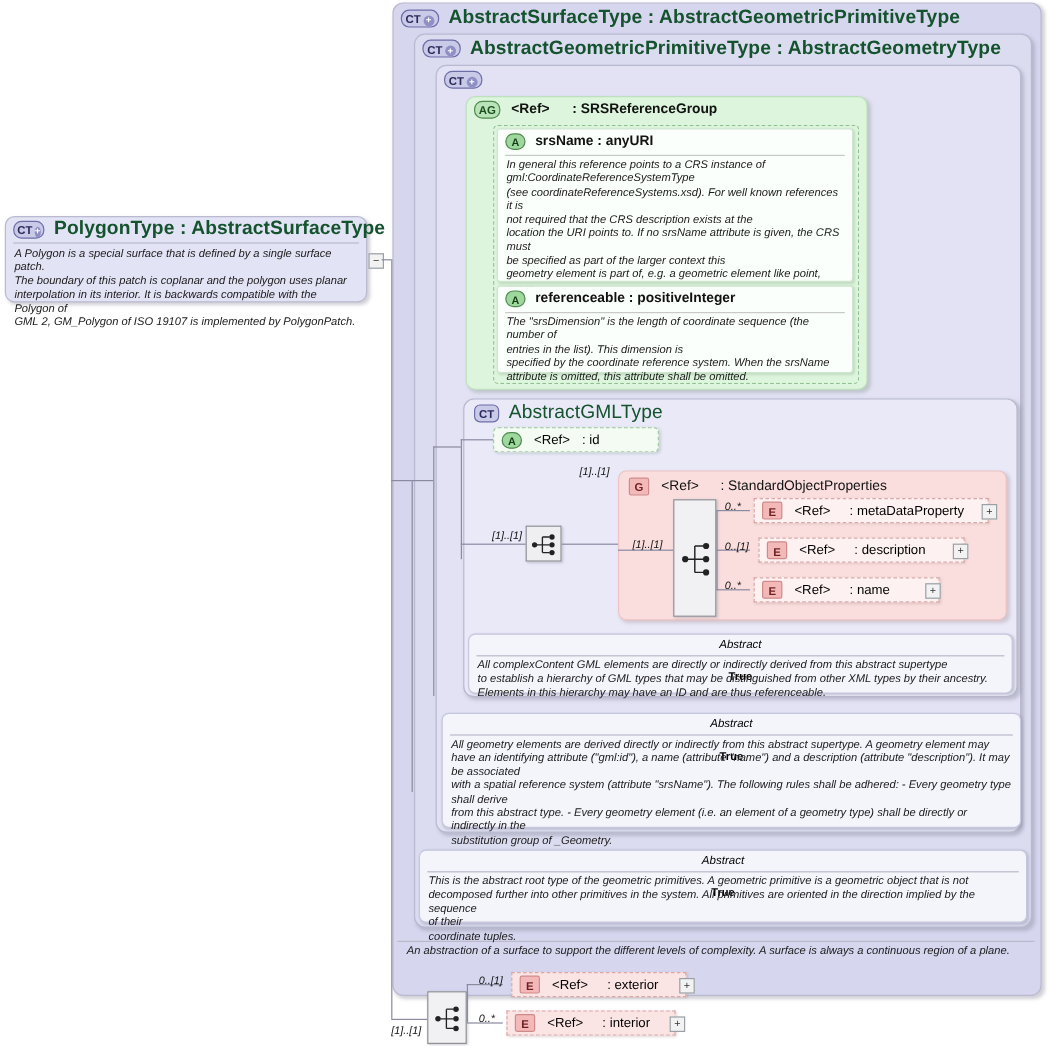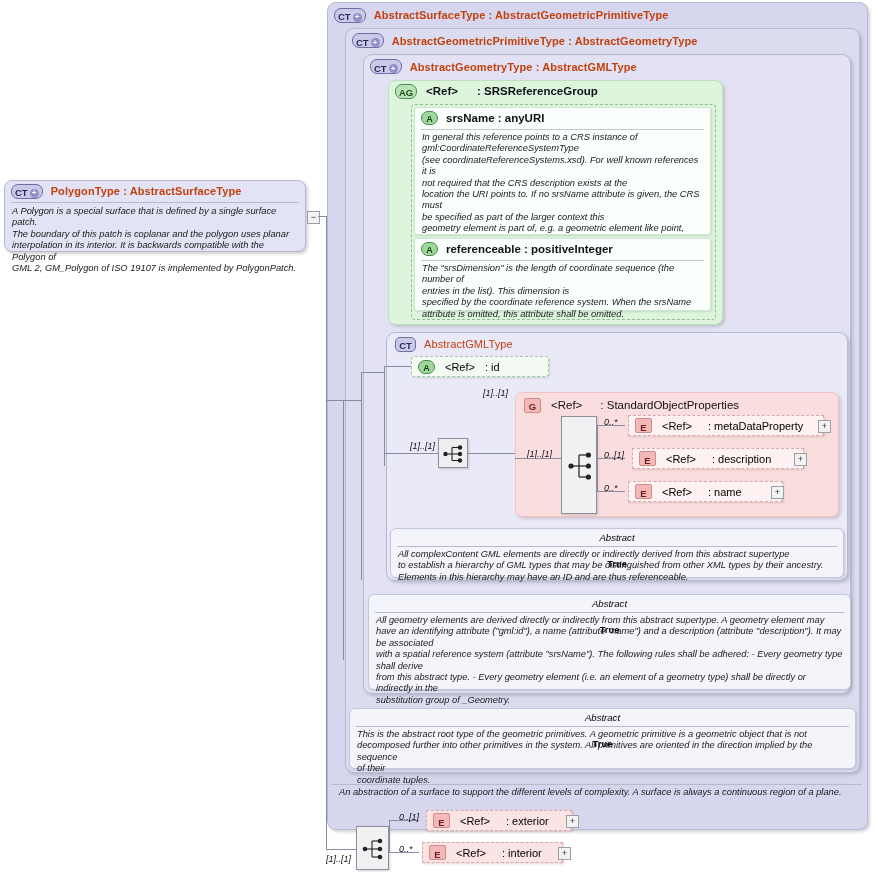--- a/index.html
+++ b/index.html
@@ -15,21 +15,21 @@
     border:1px solid #b9b9cf;border-radius:9px;
     box-shadow:2px 2px 3px rgba(120,120,140,.35);
   }
   .lvl0{background:#d6d6ef;}
   .lvl1{background:#dcdcf1;}
   .lvl2{background:#e2e2f4;}
   .lvl3{background:#e9e9f8;}
 
   
   .boxhdr{display:flex;align-items:center;gap:8px;padding-left:6px;}
-  .boxhdr .ttl{font-size:11px;font-weight:bold;letter-spacing:.1px;color:#c2410c;white-space:nowrap;}
+  .boxhdr .ttl{font-size:16px;font-weight:bold;letter-spacing:.1px;color:#14532d;white-space:nowrap;}
 
   
   .badge{
     display:inline-flex;align-items:flex-end;justify-content:center;
     font-size:9.5px;font-weight:bold;line-height:1;
     box-sizing:border-box;
   }
   .badge-ct{
     min-width:26px;height:15px;padding:0 3px;
     border:1px solid #6d6da8;border-radius:7px;background:#c9c9e8;color:#2a2a5a;
@@ -205,21 +205,20 @@
 of their
 coordinate tuples.</div>
 </div>
 
 <div class="abs ctbox lvl2" style="left:363px;top:54px;width:488px;height:640px;">
   <div class="boxhdr" style="height:23px;padding-left:6px;">
     <span class="badge badge-ct">
       <span>CT</span>
       <span class="plus">+</span>
     </span>
-    <span class="ttl">AbstractGeometryType : AbstractGMLType</span>
   </div>
 </div>
 
 <div class="abs absblock" style="left:368px;top:594px;width:483px;height:96px;">
   <div class="absrow" style="margin-top:2px;">
     <span class="k">Abstract</span>
     <span class="v">True</span>
   </div>
   <div class="absline"></div>
   <div class="doc" style="padding-top:2px;">All geometry elements are derived directly or indirectly from this abstract supertype. A geometry element may

